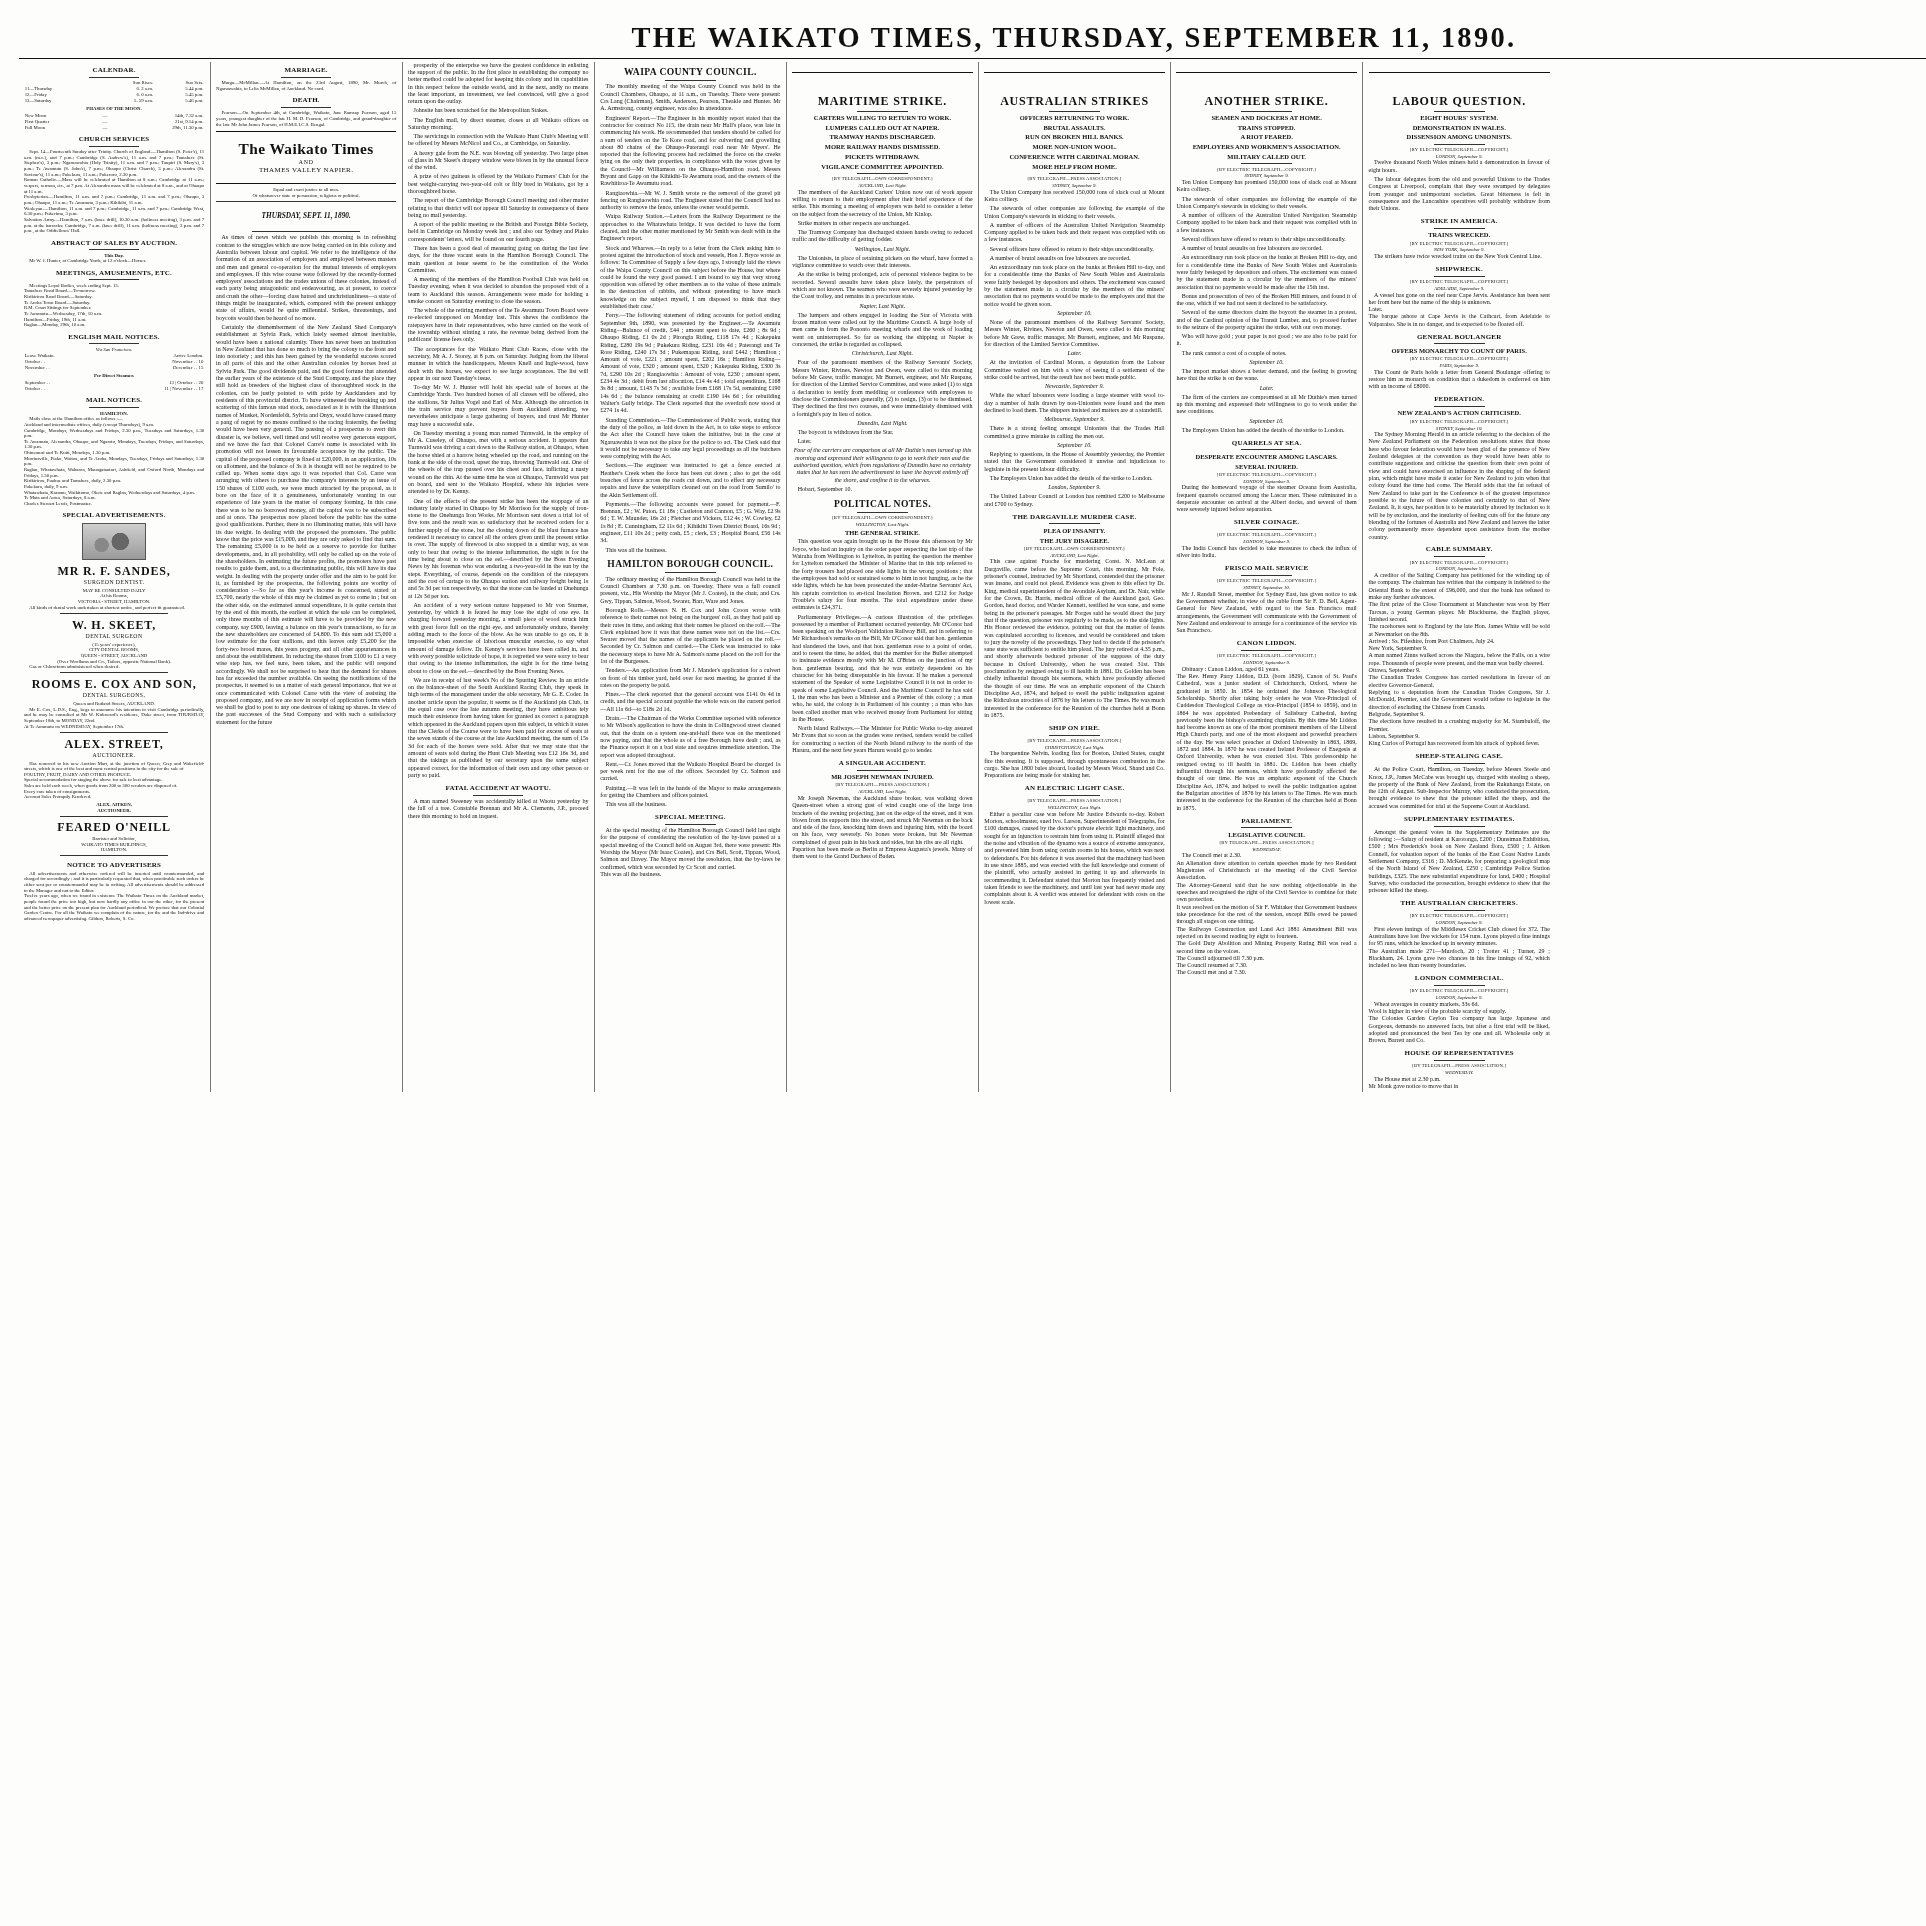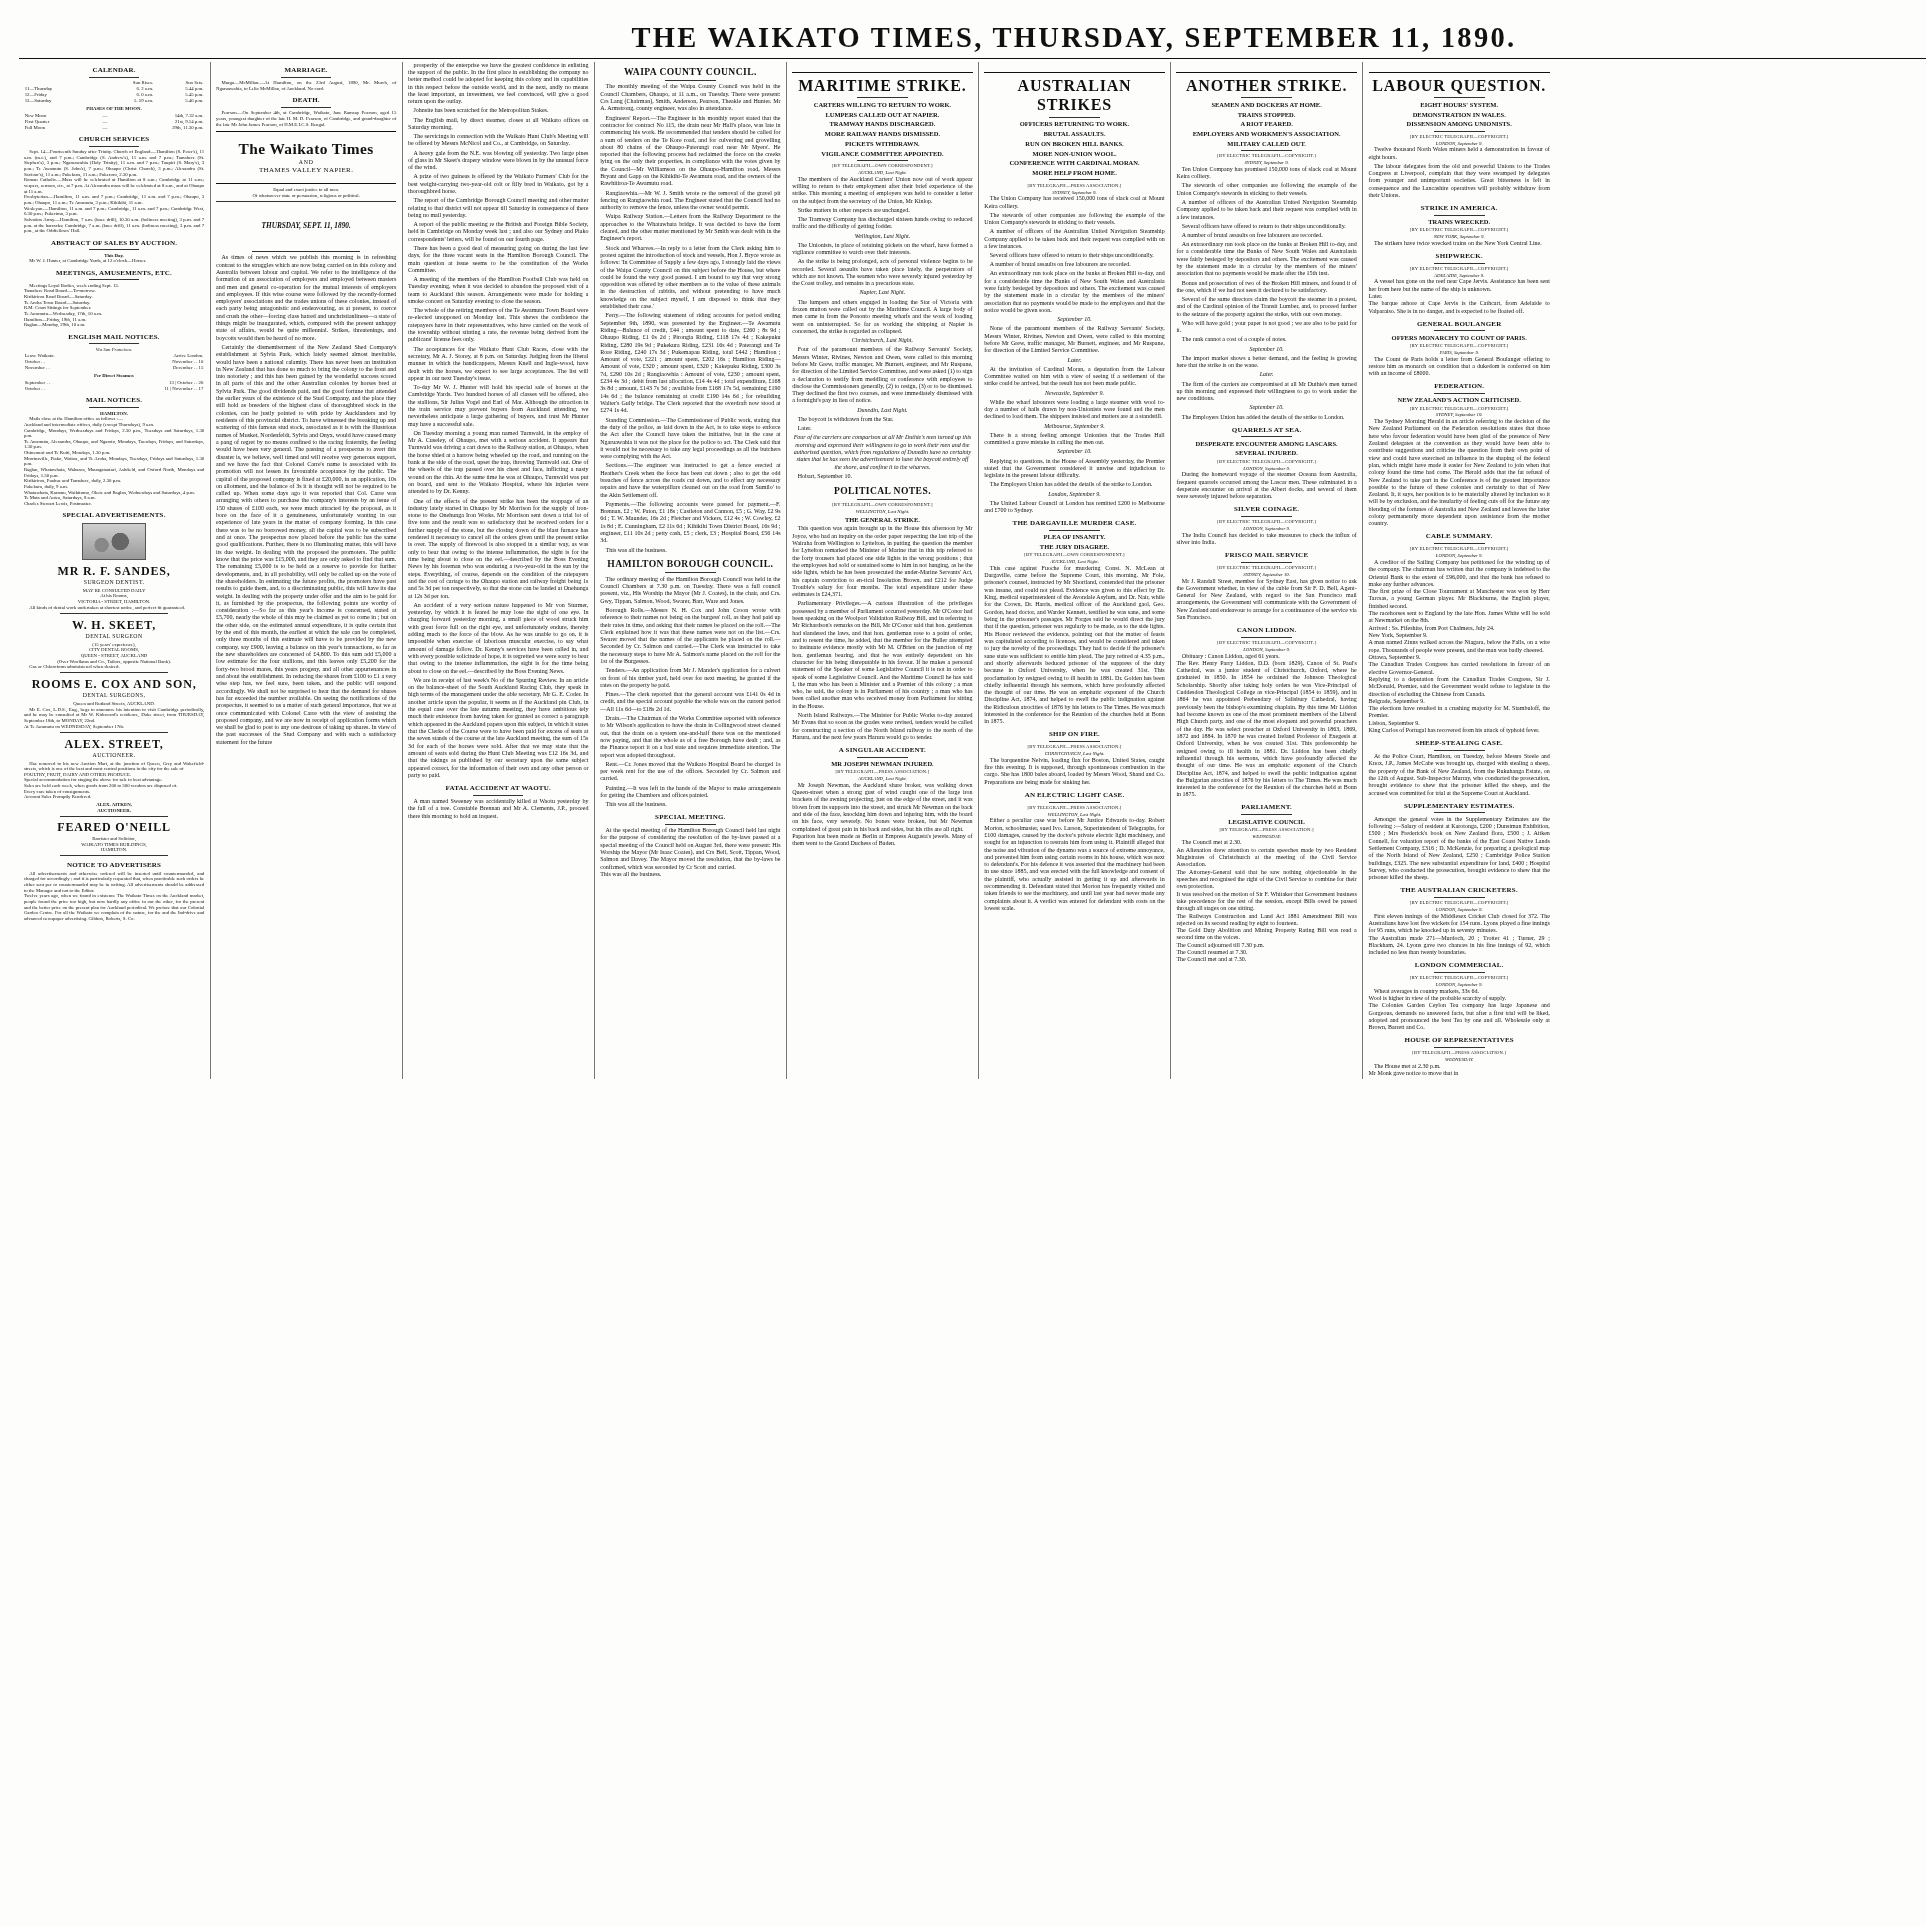--- a/index.html
+++ b/index.html
@@ -55,24 +55,24 @@
 
   .hd {
     text-align: center;
     font-weight: bold;
     font-size: 9.6px;
     letter-spacing: 0.4px;
     margin: 4.6px 0 1.5px 0;
     text-transform: uppercase;
   }
   .hd.big {
-    font-size: 16px;
+    font-size: 12px;
     letter-spacing: 0.8px;
     border-top: 0.8px solid #111;
-    padding-top: 3px;
+    padding-top: 21px;
     margin-top: 10px;
   }
   .hd.small {
     font-size: 7px;
     letter-spacing: 0.2px;
   }
   .rule {
     border: none;
     border-top: 0.4px solid #333;
     margin: 2.3px auto;
@@ -113,21 +113,21 @@
     font-family: "Liberation Serif", serif;
     font-weight: bold;
     letter-spacing: 0.4px;
   }
   .masthead-box .t2 { font-size: 5.8px; letter-spacing: 0.8px; }
   .masthead-box .t3 { font-size: 7px; letter-spacing: 0.4px; }
   .datehead {
     text-align: center;
     font-weight: bold;
     font-size: 7.3px;
-    margin: 20px 0;
+    margin: 10px 0;
     font-style: italic;
   }
   .adname {
     text-align: center;
     font-size: 13px;
     letter-spacing: 1.2px;
     font-weight: bold;
     margin: 3.9px 0 0.8px 0;
   }
   .adname.sm { font-size: 12px; letter-spacing: 0.8px; }

